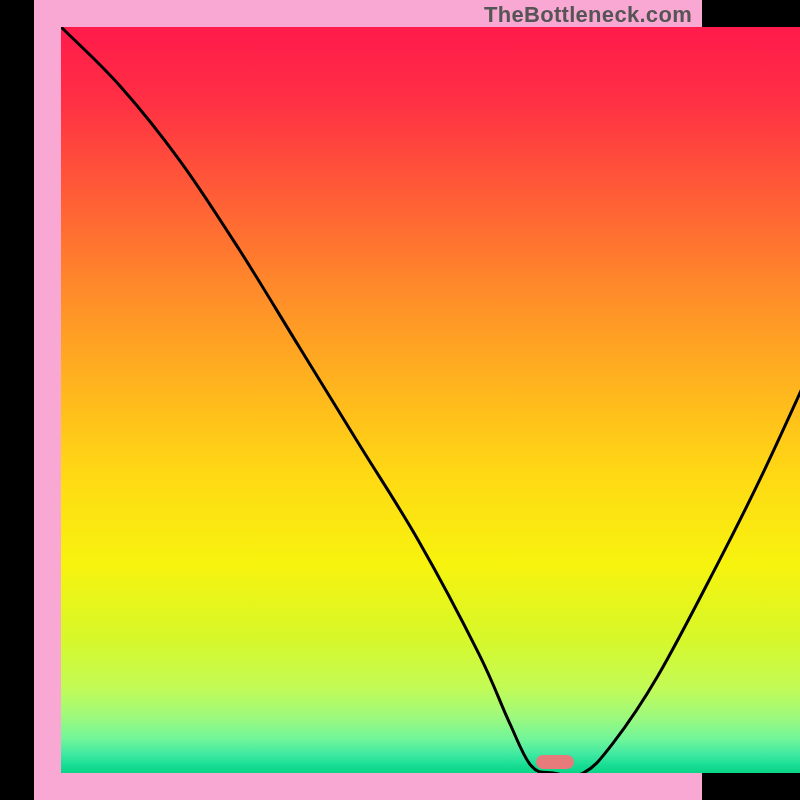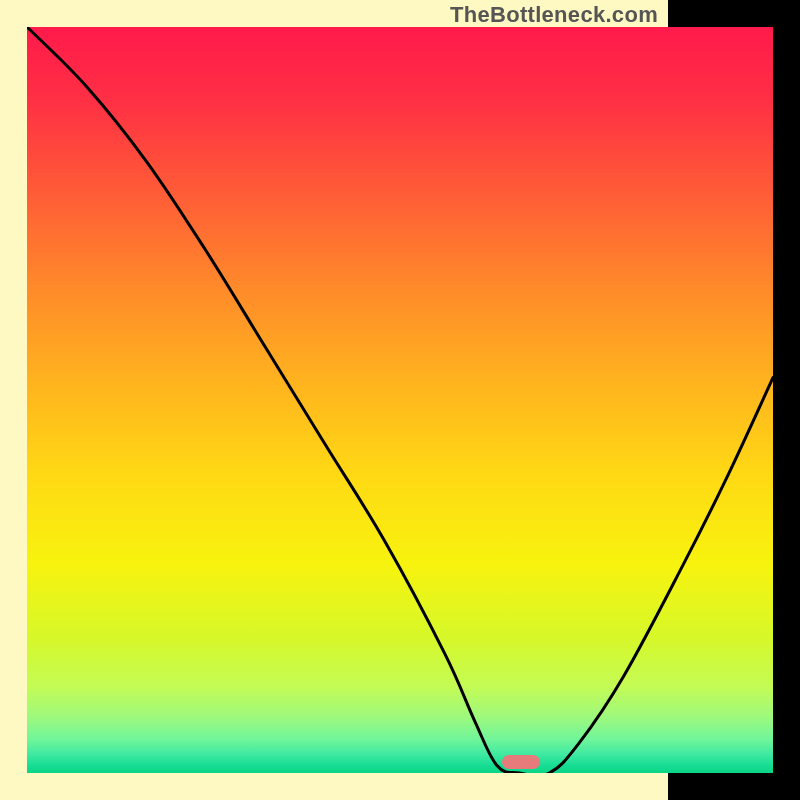--- a/index.html
+++ b/index.html
@@ -8,21 +8,22 @@
     width: 800px;
     height: 800px;
     background: #000;
     overflow: hidden;
     font-family: Arial, Helvetica, sans-serif;
   }
   .frame {
     position: relative;
     width: 668px;
     height: 800px;
-    background: #fef9c3;
+    background: #f9a8d4;
+    margin-left: 34px;
   }
   .watermark {
     position: absolute;
     top: 2px;
     right: 10px;
     color: #555;
     font-size: 22px;
     font-weight: 600;
     letter-spacing: 0.3px;
     z-index: 10;

